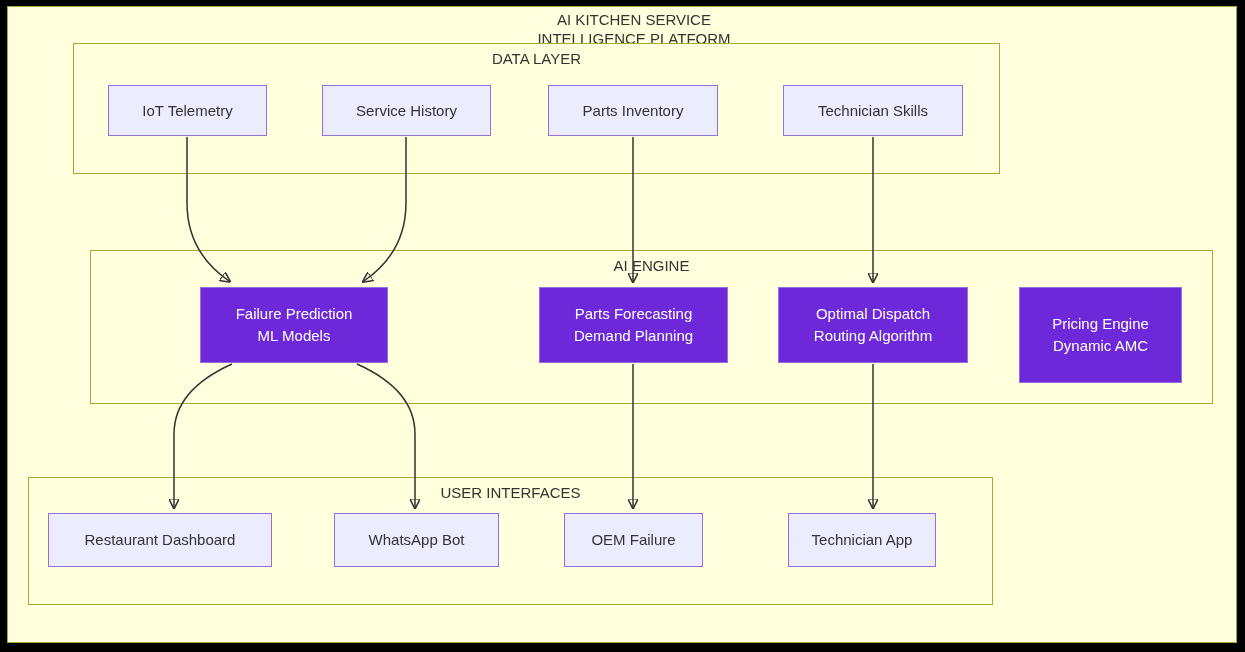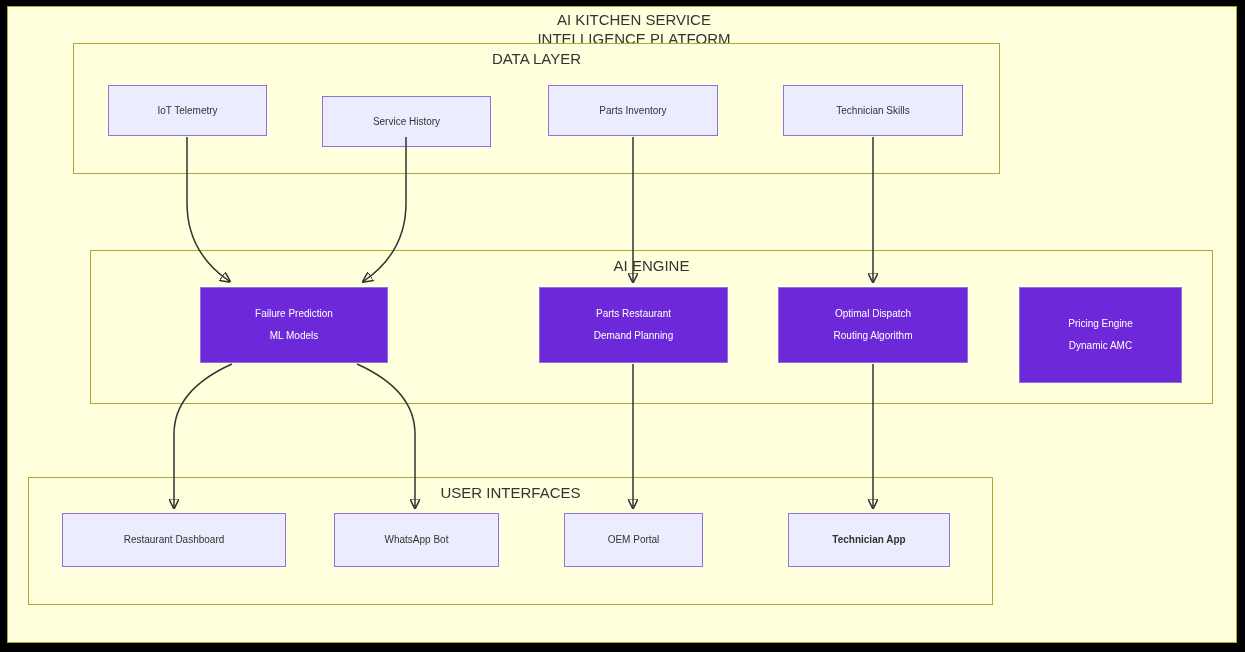--- a/index.html
+++ b/index.html
@@ -19,21 +19,21 @@
   #diagram-title{
     position:absolute;left:7px;top:10px;width:1230px;text-align:center;
     font-size:15px;line-height:19px;color:#333;z-index:1;margin-left:12px;
   }
   #cluster-data-layer{left:73px;top:43px;width:927px;height:131px;z-index:2;}
   #cluster-ai-engine{left:90px;top:250px;width:1123px;height:154px;z-index:2;}
   #cluster-user-interfaces{left:28px;top:477px;width:965px;height:128px;z-index:2;}
   .node{
     position:absolute;box-sizing:border-box;display:flex;flex-direction:column;
     align-items:center;justify-content:center;text-align:center;
-    font-size:10px;line-height:22px;z-index:3;
+    font-size:15px;line-height:22px;z-index:3;
   }
   .node.lavender{background:#ECECFF;border:1px solid #9370DB;color:#333;}
   .node.purple{background:#6d28d9;border:1.5px solid #9370DB;color:#fff;}
   #edges-svg{position:absolute;left:0;top:0;z-index:4;pointer-events:none;}
   #edges-svg path{stroke:#333;stroke-width:1.5;fill:none;}
 </style>
 </head>
 <body>
 
 <div id="canvas">
@@ -53,57 +53,57 @@
     <div class="cluster-label">AI ENGINE</div>
   </div>
 
   <div id="cluster-user-interfaces" class="cluster">
     <div class="cluster-label">USER INTERFACES</div>
   </div>
 
   <div class="node lavender" style="left:108px;top:85px;width:159px;height:51px;">
     <span>IoT Telemetry</span>
   </div>
-  <div class="node lavender" style="left:322px;top:85px;width:169px;height:51px;margin-top:11px;">
+  <div class="node lavender" style="left:322px;top:85px;width:169px;height:51px;">
     <span>Service History</span>
   </div>
   <div class="node lavender" style="left:548px;top:85px;width:170px;height:51px;">
     <span>Parts Inventory</span>
   </div>
   <div class="node lavender" style="left:783px;top:85px;width:180px;height:51px;">
     <span>Technician Skills</span>
   </div>
 
   <div class="node purple" style="left:200px;top:287px;width:188px;height:76px;">
     <span>Failure Prediction</span>
     <span>ML Models</span>
   </div>
   <div class="node purple" style="left:539px;top:287px;width:189px;height:76px;">
-    <span>Parts Restaurant</span>
+    <span>Parts Forecasting</span>
     <span>Demand Planning</span>
   </div>
   <div class="node purple" style="left:778px;top:287px;width:190px;height:76px;">
     <span>Optimal Dispatch</span>
     <span>Routing Algorithm</span>
   </div>
   <div class="node purple" style="left:1019px;top:287px;width:163px;height:96px;">
     <span>Pricing Engine</span>
     <span>Dynamic AMC</span>
   </div>
 
-  <div class="node lavender" style="left:62px;top:513px;width:224px;height:54px;">
+  <div class="node lavender" style="left:48px;top:513px;width:224px;height:54px;">
     <span>Restaurant Dashboard</span>
   </div>
   <div class="node lavender" style="left:334px;top:513px;width:165px;height:54px;">
     <span>WhatsApp Bot</span>
   </div>
   <div class="node lavender" style="left:564px;top:513px;width:139px;height:54px;">
-    <span>OEM Portal</span>
+    <span>OEM Failure</span>
   </div>
-  <div class="node lavender" style="left:788px;top:513px;width:162px;height:54px;font-weight:bold;">
+  <div class="node lavender" style="left:788px;top:513px;width:148px;height:54px;">
     <span>Technician App</span>
   </div>
 
   <svg id="edges-svg" width="1245" height="652" viewBox="0 0 1245 652">
     <defs>
       <marker id="arrowhead" viewBox="0 0 10 10" refX="8" refY="5" markerWidth="7" markerHeight="7" orient="auto">
         <path d="M0,0 L10,5 L0,10 z" fill="#333" stroke="none"></path>
       </marker>
     </defs>
     <path d="M187,137 V203 Q187,252 229,281" marker-end="url(#arrowhead)"></path>

